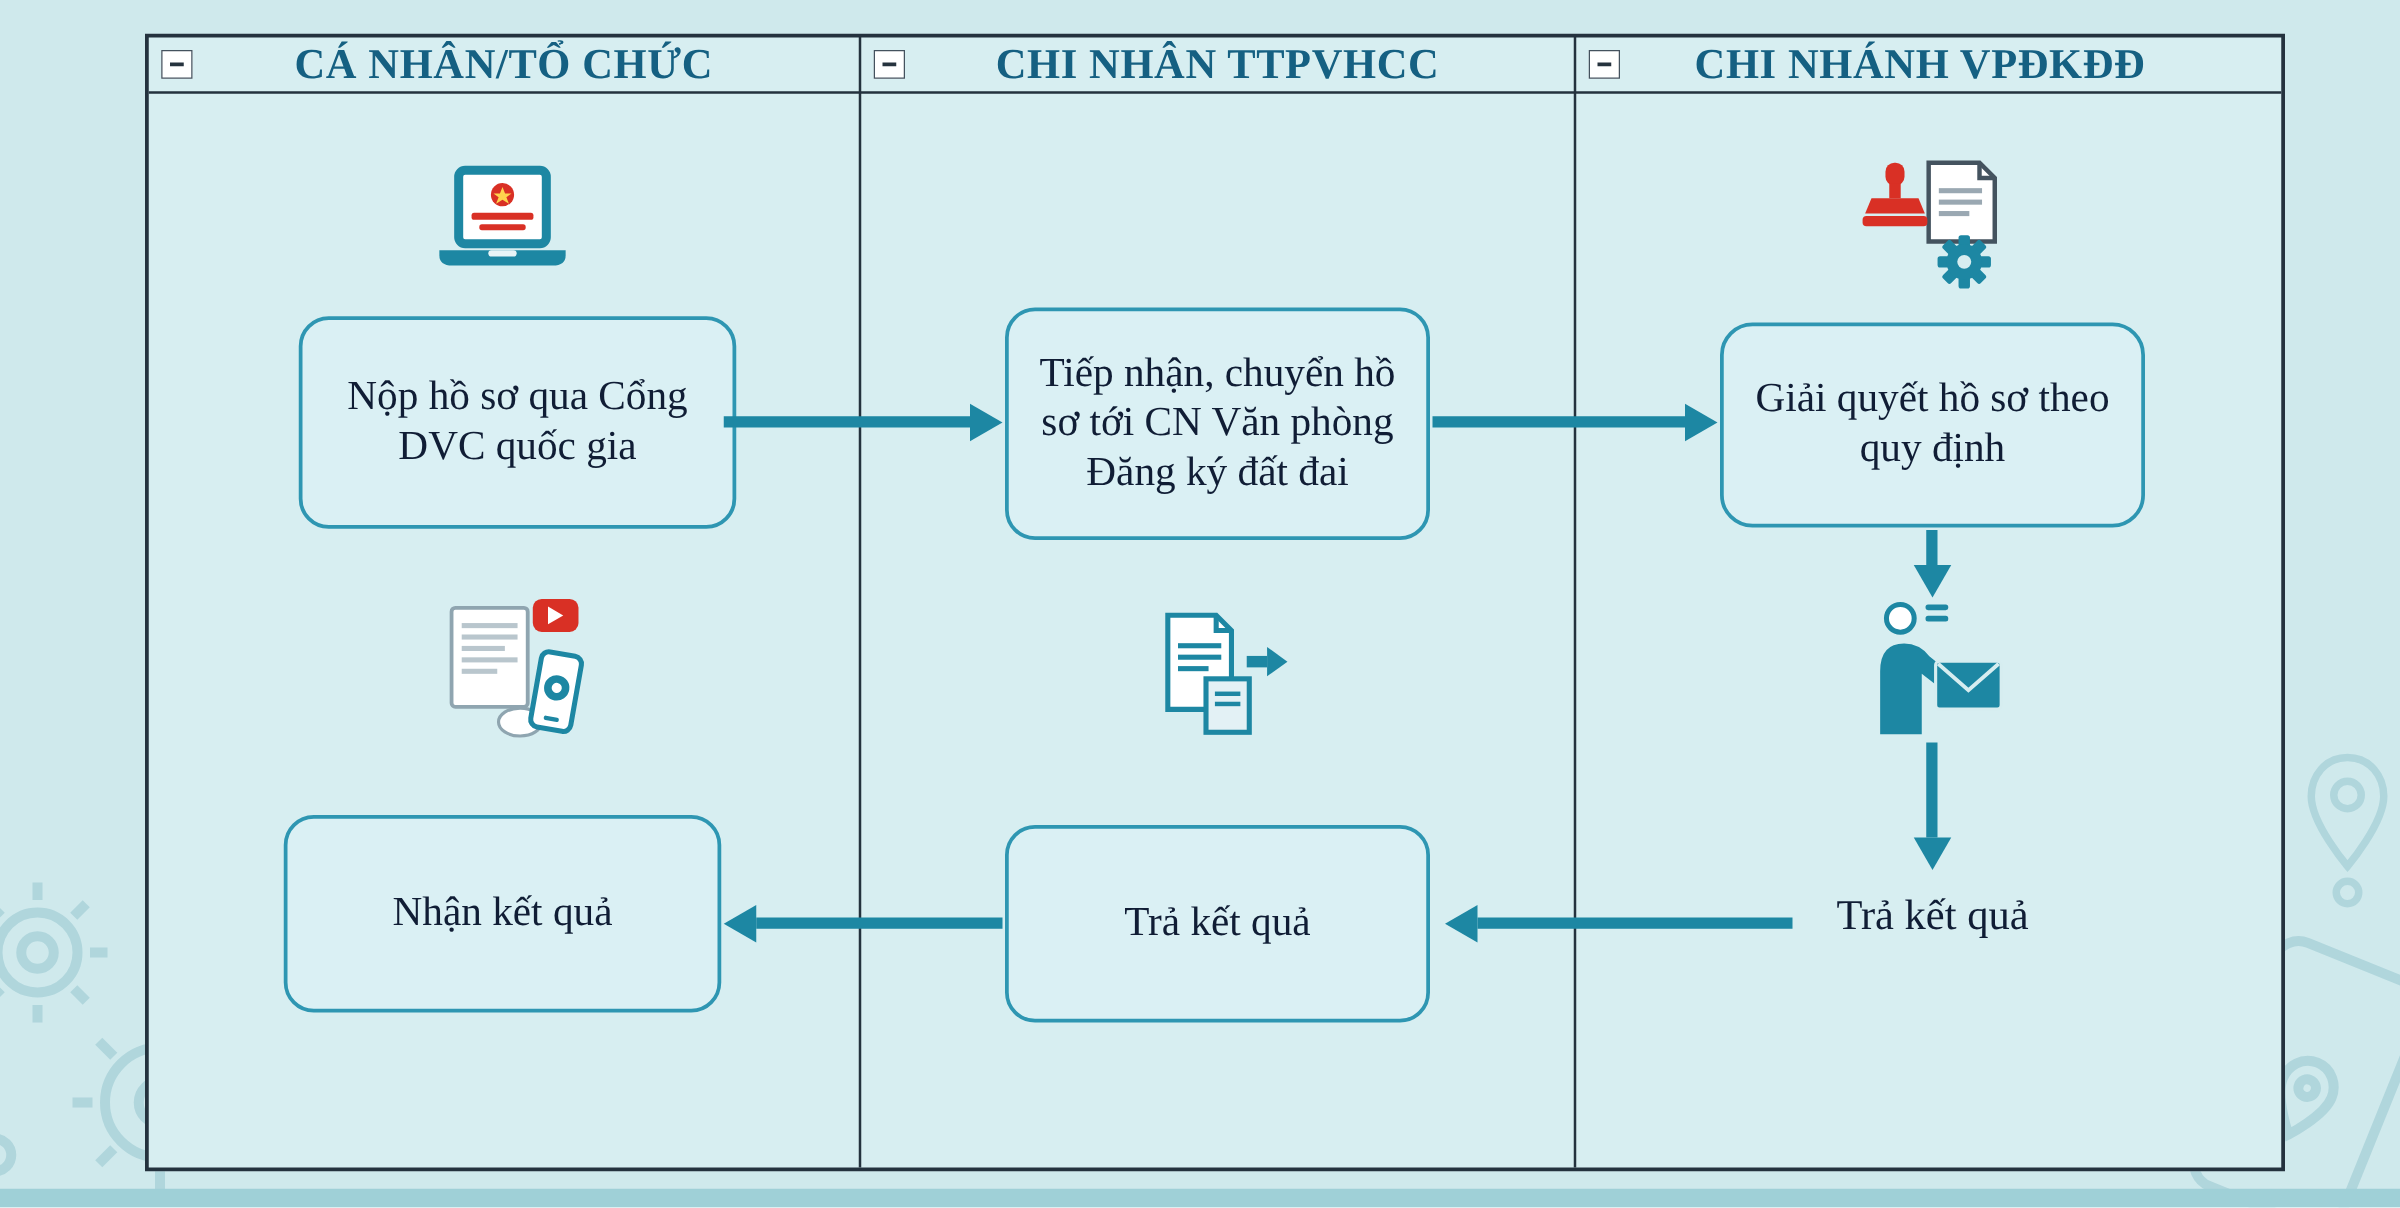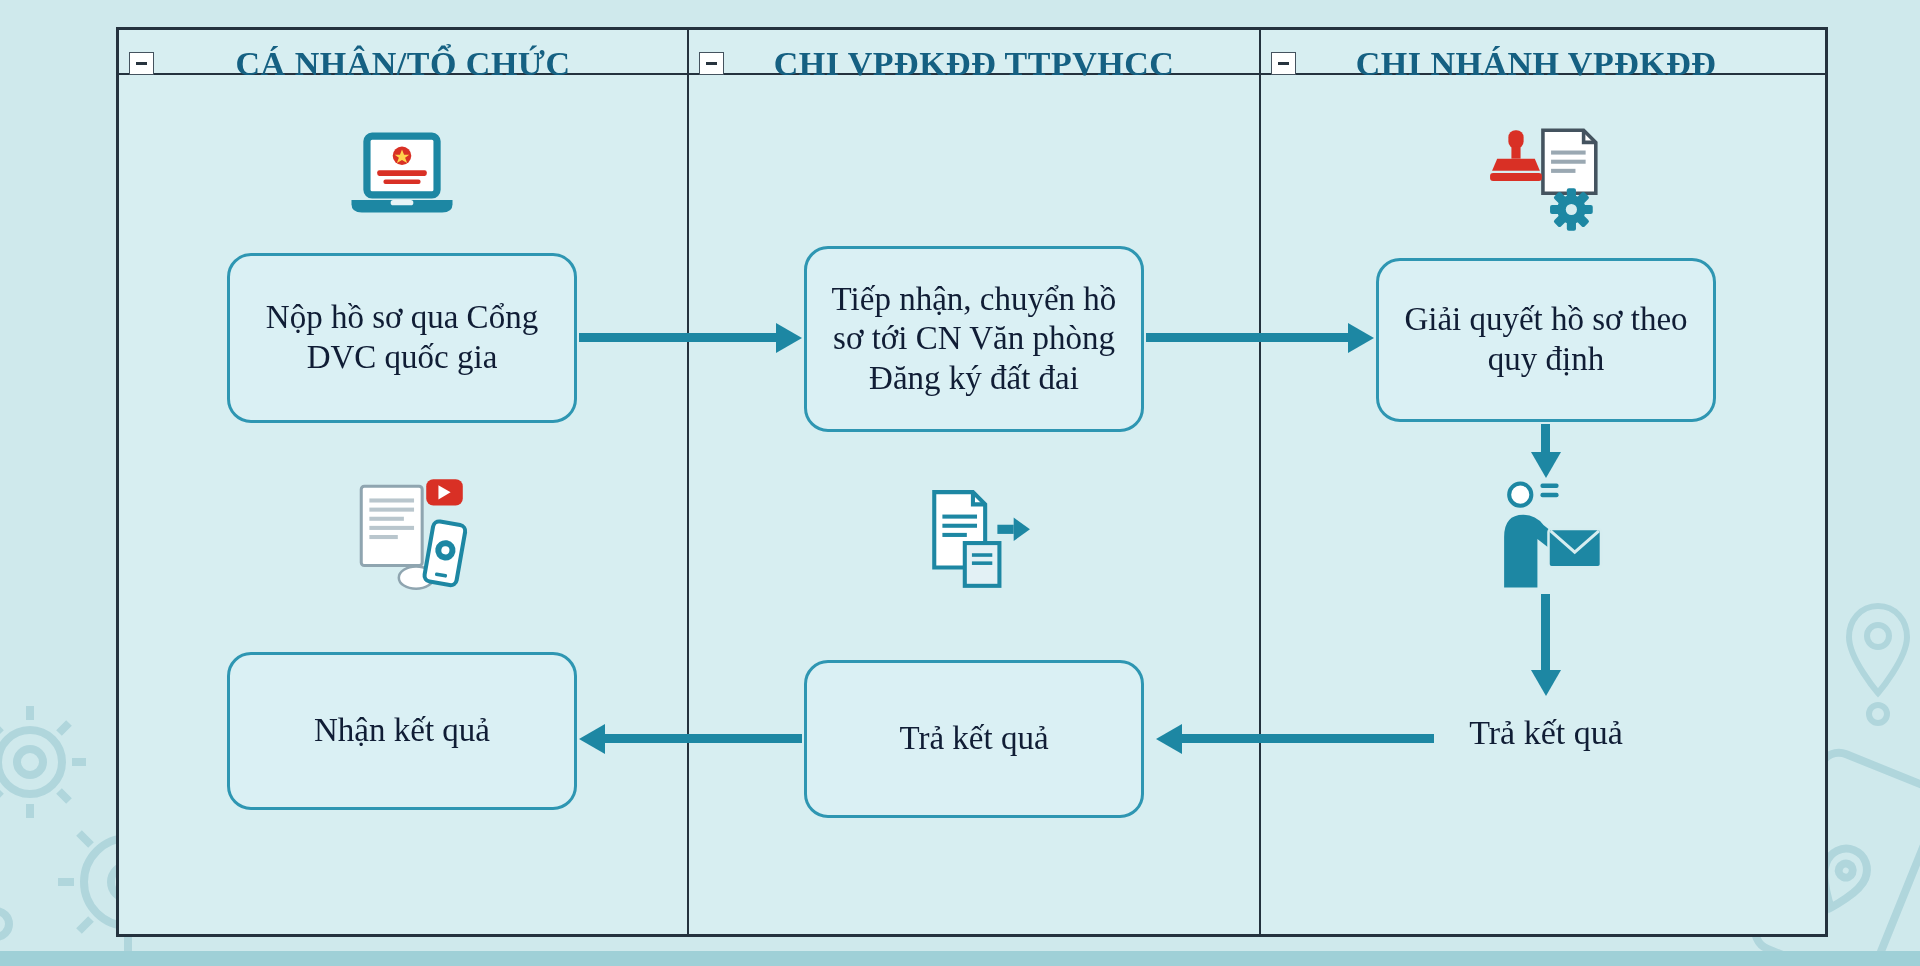--- a/index.html
+++ b/index.html
@@ -6,21 +6,21 @@
   .page{position:relative;width:1920px;height:966px;overflow:hidden;
         background:var(--page-bg,#cfe9ec);
         font-family:"Liberation Serif","DejaVu Serif",serif;}
 
   
   .panel{position:absolute;left:116px;top:27px;width:1712px;height:910px;
          box-sizing:border-box;border:3px solid var(--panel-border,#24323e);
          background:var(--panel-bg,#d7eef1);}
   .vline{position:absolute;top:29px;height:905px;width:2px;background:var(--panel-border,#24323e);}
   .header-underline{position:absolute;left:119px;top:73px;width:1706px;height:2px;background:var(--panel-border,#24323e);}
-  .lane-header{position:absolute;top:30px;height:43px;display:flex;align-items:center;justify-content:center;margin-top:12px;}
+  .lane-header{position:absolute;top:30px;height:43px;display:flex;align-items:center;justify-content:center;}
   .lane-title{font-weight:bold;font-size:34px;color:var(--header-text,#156082);letter-spacing:.5px;white-space:nowrap;}
   .collapse{position:absolute;left:10px;top:10px;width:23px;height:21px;background:#ffffff;
             border:1.5px solid #44525e;display:flex;align-items:center;justify-content:center;cursor:pointer;}
   .minus{width:11px;height:2.5px;background:#26333e;}
 
   
   .node{position:absolute;display:flex;align-items:center;justify-content:center;text-align:center;
         background:var(--box-fill,#d9eff3);border:3px solid var(--box-border,#2e96b2);border-radius:24px;
         color:var(--box-text,#101d35);font-size:33px;line-height:1.2;padding:8px 20px;box-sizing:border-box;}
   .flow-label{position:absolute;text-align:center;font-size:34px;color:var(--box-text,#101d35);}
@@ -77,40 +77,40 @@
   <div class="lane-header" style="left:119px;width:568px;">
     <div class="collapse">
         <div class="minus"></div>
       </div>
     <span class="lane-title">CÁ NHÂN/TỔ CHỨC</span>
   </div>
   <div class="lane-header" style="left:689px;width:570px;">
     <div class="collapse">
         <div class="minus"></div>
       </div>
-    <span class="lane-title">CHI VPĐKĐĐ TTPVHCC</span>
+    <span class="lane-title">CHI NHÂN TTPVHCC</span>
   </div>
   <div class="lane-header" style="left:1261px;width:550px;">
     <div class="collapse">
         <div class="minus"></div>
       </div>
     <span class="lane-title">CHI NHÁNH VPĐKĐĐ</span>
   </div>
 
   <svg class="icon" style="left:345px;top:130px;" width="114" height="100" viewBox="0 0 110 97">
     <rect x="21" y="6" width="68" height="57" rx="5" fill="#ffffff" stroke="#1d87a3" stroke-width="7"></rect>
     <circle cx="55" cy="25" r="9" fill="#d93025"></circle>
     <polygon points="55,19 57,24 62,24 58,27 60,32 55,29 50,32 52,27 48,24 53,24" fill="#ffd34d"></polygon>
     <rect x="31" y="39" width="48" height="5.5" rx="2" fill="#d93025"></rect>
     <rect x="37" y="48" width="36" height="4.5" rx="2" fill="#d93025"></rect>
     <path d="M6 68 H104 V72 Q104 80 94 80 H16 Q6 80 6 72 Z" fill="#1d87a3"></path>
     <rect x="44" y="68" width="22" height="5" rx="2.5" fill="#e8f4f7"></rect>
   </svg>
 
-  <div class="node" style="left:227px;top:253px;width:350px;height:170px;">Nộp hồ sơ qua Cổng DVC quốc gia</div>
+  <div class="node" style="left:239px;top:253px;width:350px;height:170px;">Nộp hồ sơ qua Cổng DVC quốc gia</div>
 
   <div>
     <div class="hbar" style="left:579px;top:333px;width:197px;"></div>
     <div class="head-r" style="left:776px;top:323px;"></div>
   </div>
 
   <div class="node" style="left:804px;top:246px;width:340px;height:186px;font-family:Liberation Serif, serif;">Tiếp nhận, chuyển hồ sơ tới CN Văn phòng Đăng ký đất đai</div>
 
   <div>
     <div class="hbar" style="left:1146px;top:333px;width:202px;"></div>
@@ -134,21 +134,21 @@
         <rect x="-4.5" y="-21" width="9" height="42" rx="2"></rect>
         <rect x="-4.5" y="-21" width="9" height="42" rx="2" transform="rotate(45)"></rect>
         <rect x="-4.5" y="-21" width="9" height="42" rx="2" transform="rotate(90)"></rect>
         <rect x="-4.5" y="-21" width="9" height="42" rx="2" transform="rotate(135)"></rect>
       </g>
       <circle r="14" fill="#1d87a3"></circle>
         <circle r="5.5" fill="#d6edf0"></circle>
     </g>
   </svg>
 
-  <div class="node" style="left:1376px;top:258px;width:340px;height:164px;">Giải quyết hồ sơ theo quy định</div>
+  <div class="node" style="left:1376px;top:258px;width:340px;height:164px;border-radius:26px;">Giải quyết hồ sơ theo quy định</div>
 
   <div>
     <div class="vbar" style="left:1541px;top:424px;height:28px;"></div>
     <div class="head-d" style="left:1531px;top:452px;"></div>
   </div>
 
   <svg class="icon" style="left:1490px;top:478px;" width="116" height="110" viewBox="0 0 115 108">
     <circle cx="30" cy="16" r="11" fill="#ffffff" stroke="#1d87a3" stroke-width="4"></circle>
     <g fill="#1d87a3">
       <rect x="50" y="5" width="18" height="4.5" rx="2"></rect>

